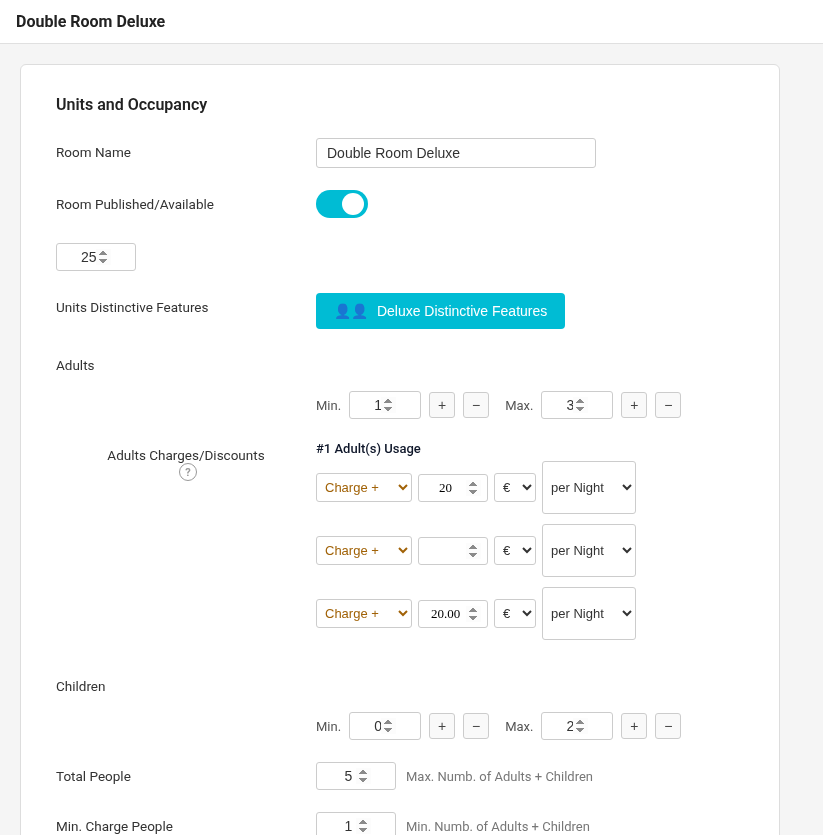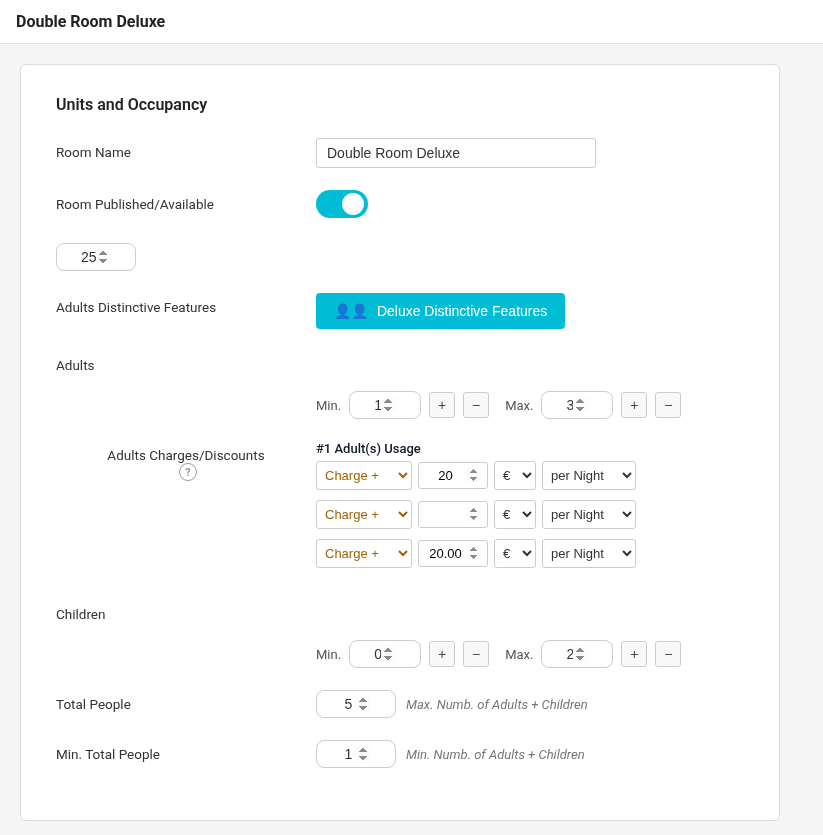--- a/index.html
+++ b/index.html
@@ -84,21 +84,21 @@
       top: 3px;
       background: #fff;
       border-radius: 50%;
       transition: left 0.2s;
     }
     
     .spinner-input {
       width: 80px;
       padding: 5px 24px;
       border: 1px solid #ccc;
-      border-radius: 8px;
+      border-radius: 3px;
       font-size: 14px;
       color: #333;
       text-align: center;
     }
     
     .btn-teal {
       background: #00bcd4;
       color: #fff;
       border: none;
       border-radius: 4px;
@@ -158,32 +158,33 @@
       color: #a16207;
       min-width: 90px;
     }
     .charge-number {
       width: 70px;
       padding: 5px 6px;
       border: 1px solid #ccc;
       border-radius: 3px;
       font-size: 13px;
       text-align: center;
+      font-family: Liberation Serif, serif;
     }
     .currency-select {
       padding: 5px 4px;
       border: 1px solid #ccc;
       border-radius: 3px;
       font-size: 13px;
       background: #fff;
       color: #333;
       min-width: 42px;
     }
     .per-night-select {
-      padding: 5px 4px;
+      padding: 17px 4px;
       border: 1px solid #ccc;
       border-radius: 3px;
       font-size: 13px;
       background: #fff;
       color: #333;
       min-width: 90px;
     }
     
     .info-icon {
       display: inline-flex;
@@ -194,21 +195,20 @@
       border-radius: 50%;
       border: 1.5px solid #999;
       color: #999;
       font-size: 11px;
       cursor: pointer;
       margin-left: 4px;
       font-weight: bold;
     }
     
     .helper-text {
-      font-style: italic;
       color: #777;
       font-size: 13px;
       margin-left: 10px;
     }
     .label-with-icon {
       display: flex;
       align-items: center;
       flex-direction: column;
     }
     input[type=number]::-webkit-inner-spin-button,
@@ -244,21 +244,21 @@
       </div>
     </div>
 
     <div class="form-row">
       <div class="form-control-area">
         <input type="number" class="spinner-input" value="25" style="">
       </div>
     </div>
 
     <div class="form-row">
-      <div class="form-label">Adults Distinctive Features</div>
+      <div class="form-label">Units Distinctive Features</div>
       <div class="form-control-area">
         <button class="btn-teal">
           <span>👤👤</span>
           <span>Deluxe Distinctive Features</span>
         </button>
       </div>
     </div>
 
     <div class="form-row">
       <div class="form-label">Adults</div>
@@ -368,21 +368,21 @@
 
     <div class="form-row">
       <div class="form-label">Total People</div>
       <div class="form-control-area" style="display:flex;align-items:center;">
         <input type="number" class="spinner-input" value="5" style="">
         <span class="helper-text">Max. Numb. of Adults + Children</span>
       </div>
     </div>
 
     <div class="form-row">
-      <div class="form-label">Min. Total People</div>
+      <div class="form-label">Min. Charge People</div>
       <div class="form-control-area" style="display:flex;align-items:center;">
         <input type="number" class="spinner-input" value="1" style="">
         <span class="helper-text">Min. Numb. of Adults + Children</span>
       </div>
     </div>
 
   </div>
 </div>
 
 </body></html>

